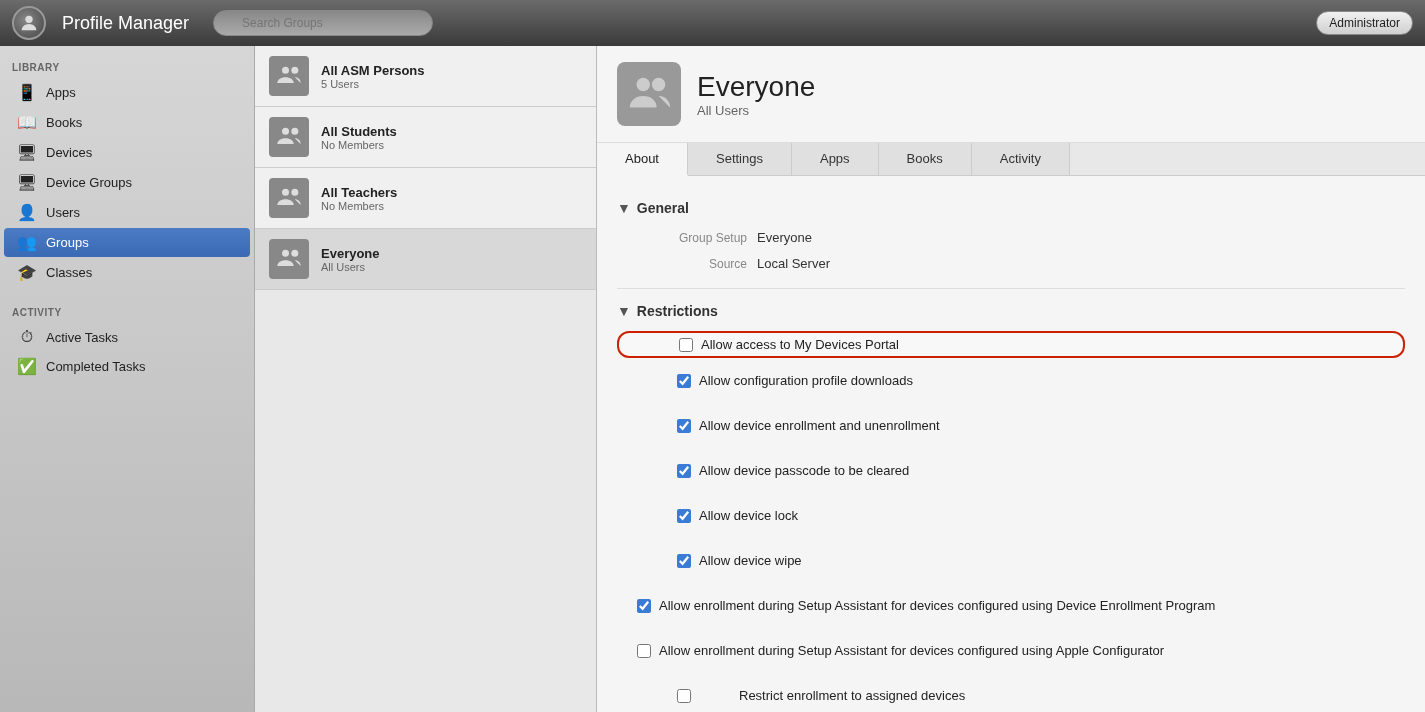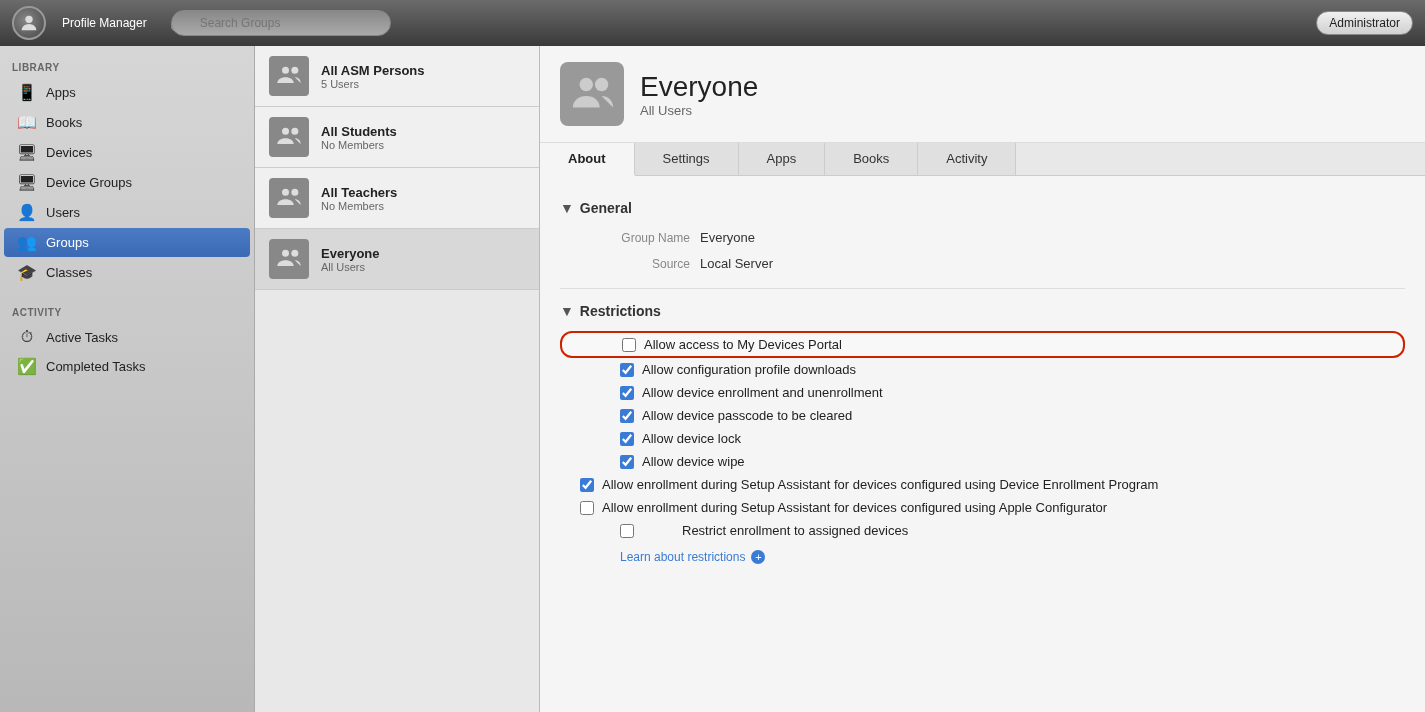--- a/index.html
+++ b/index.html
@@ -18,21 +18,21 @@
       width: 34px; height: 34px;
       background: radial-gradient(circle at 40% 40%, #888, #444);
       border-radius: 50%;
       border: 2px solid #999;
       display: flex; align-items: center; justify-content: center;
       flex-shrink: 0;
     }
     #topbar-logo svg { width: 22px; height: 22px; fill: #ddd; }
     #topbar-title {
       color: #ffffff;
-      font-size: 12px;
+      font-size: 18px;
       font-weight: 500;
       flex-shrink: 0;
     }
     #search-groups-input {
       margin-left: 8px;
       height: 26px;
       width: 220px;
       border-radius: 13px;
       border: 1px solid #888;
       background: linear-gradient(to bottom, #888, #aaa);
@@ -101,21 +101,21 @@
     .sidebar-item.active {
       background: linear-gradient(to bottom, #4a7bc4, #3a6ab4);
       color: #fff;
       border-radius: 4px;
     }
     .sidebar-item .icon { font-size: 16px; width: 22px; text-align: center; flex-shrink: 0; }
     .sidebar-item .label { font-size: 13px; }
 
     
     #groups-panel {
-      width: 285px;
+      width: 342px;
       background: #e8e8e8;
       border-right: 1px solid #bbb;
       flex-shrink: 0;
       overflow-y: auto;
     }
     .group-item {
       display: flex;
       align-items: center;
       padding: 10px 14px;
       border-bottom: 1px solid #ccc;
@@ -169,21 +169,21 @@
       padding: 8px 28px;
       cursor: pointer;
       font-size: 13px;
       color: #333;
       border-right: 1px solid #ccc;
       background: #e0e0e0;
     }
     .tab.active {
       background: #f5f5f5;
       color: #222;
-      font-weight: 700;
+      font-weight: 400;
       border-bottom: 2px solid #f5f5f5;
       margin-bottom: -1px;
     }
 
     
     #content-body {
       padding: 16px 20px;
     }
     .section-header {
       display: flex;
@@ -220,21 +220,21 @@
       font-size: 13px;
       line-height: 20px;
     }
     .section-divider { border: none; border-top: 1px solid #ddd; margin: 14px 0; }
 
     
     .checkbox-row {
       display: flex;
       align-items: center;
       gap: 8px;
-      padding: 4px 0;
+      padding: 15px 0;
       padding-left: 60px;
     }
     .checkbox-row.highlighted {
       border: 2px solid #cc2200;
       border-radius: 12px;
       padding: 4px 14px 4px 60px;
       margin-left: 0;
       background: rgba(255,255,255,0.3);
       position: relative;
     }
@@ -410,21 +410,21 @@
       <div class="tab">Activity</div>
     </div>
 
     <div id="content-body">
 
       <div class="section-header">
         <span class="triangle">▼</span>
         <span class="section-title">General</span>
       </div>
       <div class="field-row">
-        <span class="field-label">Group Name</span>
+        <span class="field-label">Group Setup</span>
         <span class="field-value">Everyone</span>
       </div>
       <div class="field-row">
         <span class="field-label">Source</span>
         <span class="field-value">Local Server</span>
       </div>
 
       <hr class="section-divider">
 
       <div class="section-header">

